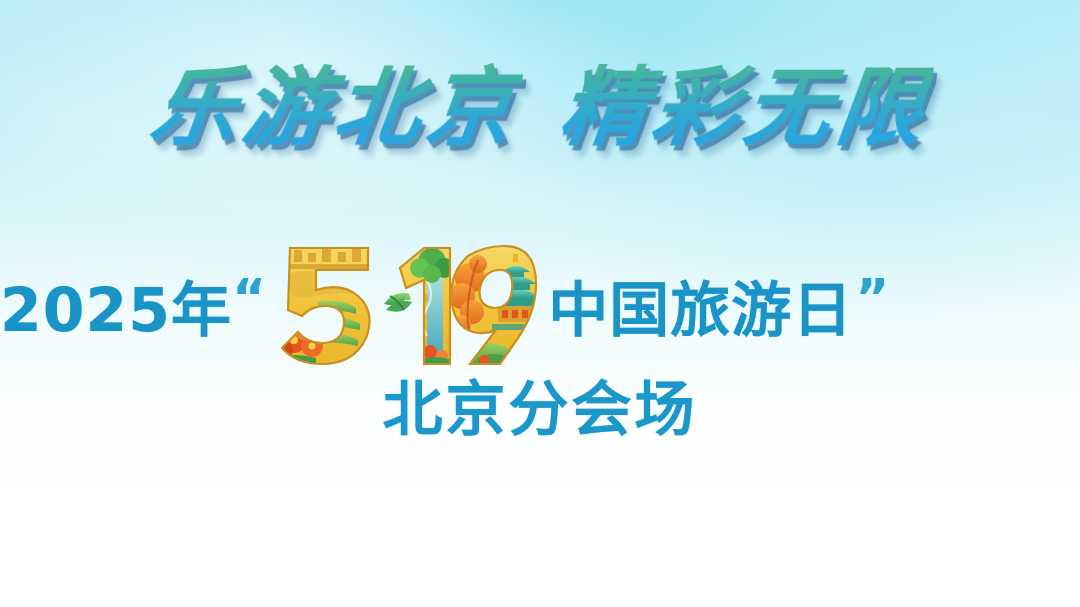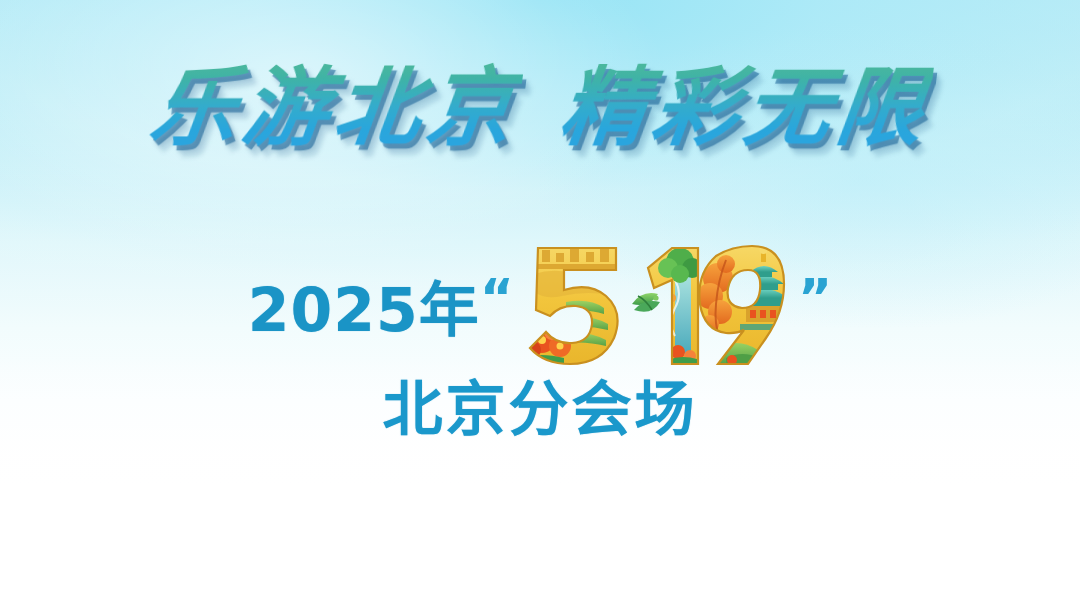--- a/index.html
+++ b/index.html
@@ -111,21 +111,20 @@
   }
 
   
   .title-row {
     position: absolute;
     top: 244px;
     left: 0;
     width: 100%;
     display: flex;
     align-items: center;
-    justify-content: center;
     white-space: nowrap;
   }
   .title-text {
     font-family: "DejaVu Sans", "Liberation Sans", sans-serif;
     font-size: 60px;
     font-weight: 700;
     letter-spacing: 1px;
     color: #1a94c6;
     line-height: 1;
     text-shadow: 0 0 1px rgba(26,148,198,0.55);
@@ -348,20 +347,21 @@
               <path d="M196 110 Q216 96 238 110 L238 126 H196 Z"></path>
               <path d="M206 118 Q222 110 240 118 L240 126 H206 Z" fill="#3f9d4a"></path>
             </g>
             <circle cx="212" cy="120" r="5" fill="#e9531f"></circle>
           </g>
           <path d="M232 6 Q264 6 264 44 Q264 72 246 98 L228 124 H198 L224 90 Q216 94 206 93 Q184 90 180 64 Q176 34 196 16 Q212 6 232 6 Z
                    M228 30 Q212 30 208 48 Q205 66 222 68 Q238 68 240 50 Q242 30 228 30 Z" fill="none" stroke="#c9901f" stroke-width="2.2" fill-rule="evenodd"></path>
         </svg>
       </span>
 
+      <span class="title-text">中国旅游日</span>
 
       <span class="title-quote close">”</span>
     </div>
 
     <div class="subtitle">北京分会场</div>
 
 
   </div>
 </div>
 

